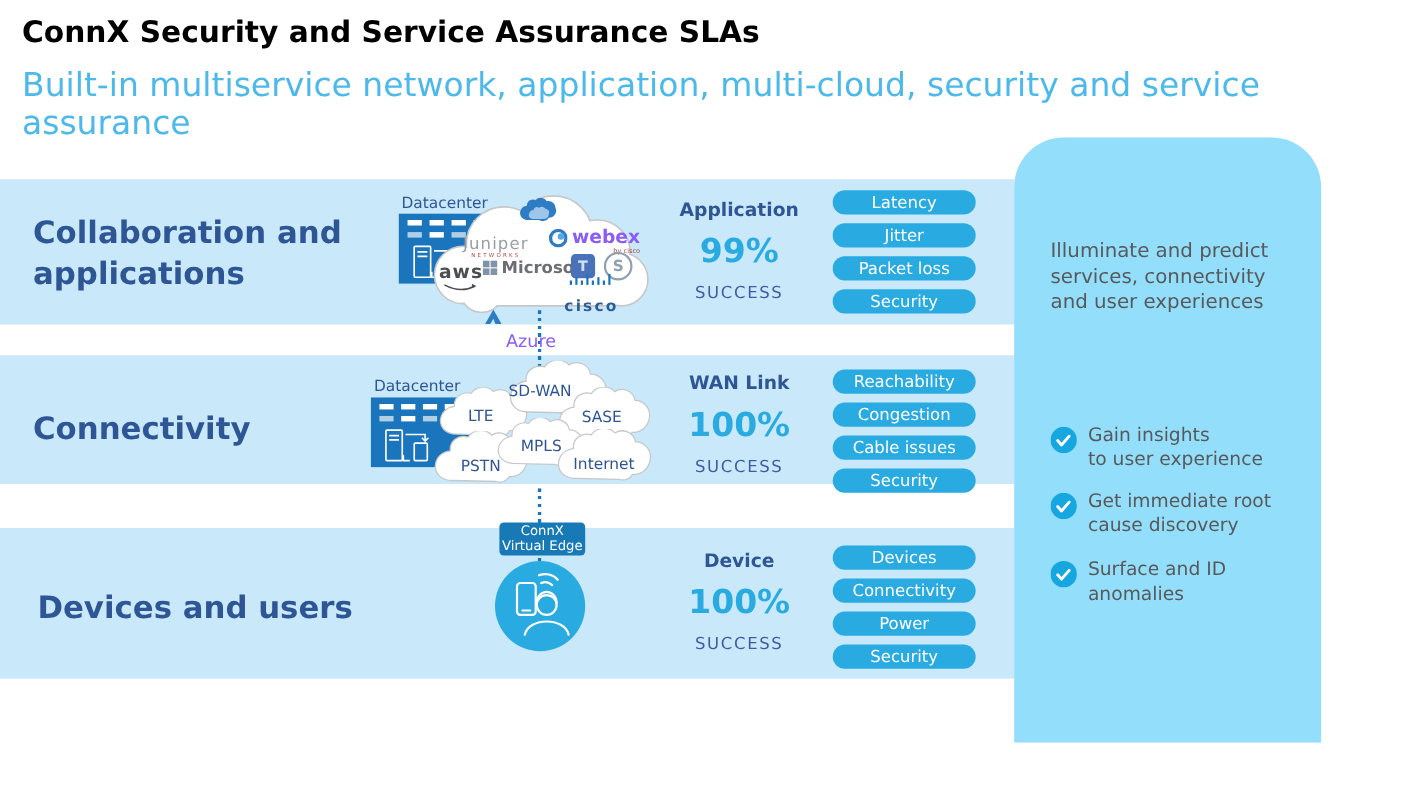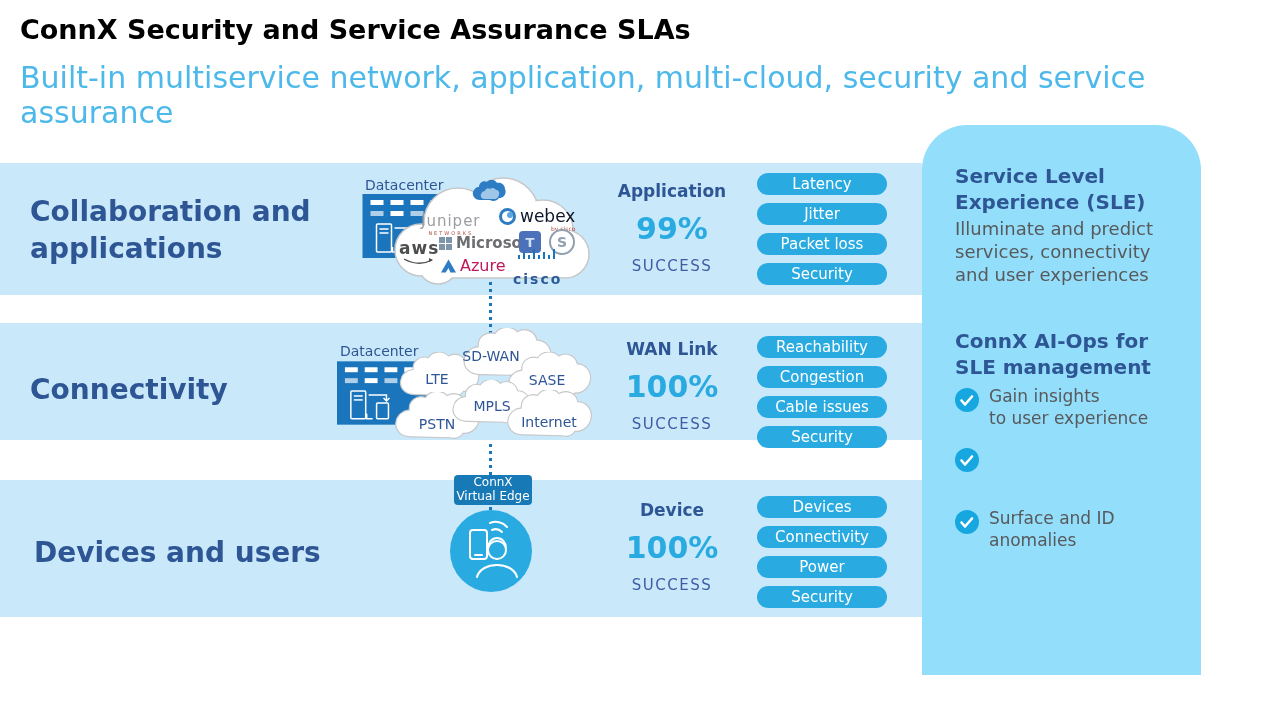--- a/index.html
+++ b/index.html
@@ -39,34 +39,34 @@
 
   
   .logo-cloud{position:absolute;left:383px;top:172px;width:214px;height:118px;z-index:4;}
   .logo-cloud .cluster{position:absolute;left:0;top:0;}
   .logo{position:absolute;display:flex;align-items:center;gap:4px;}
   .logo .txt{line-height:1;}
   .lg-juniper{left:38px;top:42px;flex-direction:column;gap:1px;}
   .lg-juniper .txt{font-size:15px;color:#9B9DA0;letter-spacing:1px;}
   .lg-juniper .sub{font-size:5px;color:#B04A3E;letter-spacing:2px;}
   .lg-webex{left:116px;top:36px;}
-  .lg-webex .txt{font-size:17px;font-weight:normal;color:#0f172a;}
+  .lg-webex .txt{font-size:17px;font-weight:bold;color:#8b5cf6;}
   .lg-webex .sub{font-size:6px;color:#B04A3E;position:absolute;right:0;bottom:-7px;}
   .lg-ms{left:56px;top:64px;}
   .lg-ms .txt{font-size:15px;font-weight:bold;color:#6D6E71;}
   .ms-grid{display:grid;grid-template-columns:6px 6px;grid-template-rows:6px 6px;gap:1px;}
   .ms-grid span{background:#7E95A9;}
   .lg-teams{left:136px;top:59px;width:22px;height:22px;border-radius:4px;background:#4B72B8;
             color:#CFE0F5;font-size:13px;font-weight:bold;align-items:center;justify-content:center;}
   .lg-skype{left:166px;top:57px;width:22px;height:22px;border-radius:50%;border:2px solid #8FA0B0;
             color:#8FA0B0;font-size:14px;font-weight:bold;align-items:center;justify-content:center;}
   .lg-aws{left:16px;top:68px;flex-direction:column;gap:0;}
   .lg-aws .txt{font-size:17px;font-weight:bold;color:#4D4E50;letter-spacing:1px;}
   .lg-azure{left:58px;top:86px;}
-  .lg-azure .txt{font-size:16px;color:#be185d;}
+  .lg-azure .txt{font-size:16px;color:#8b5cf6;margin-top:44px;}
   .lg-cisco{left:130px;top:76px;flex-direction:column;gap:13px;}
   .lg-cisco .txt{font-size:14px;font-weight:bold;color:#2B5C9A;letter-spacing:2px;}
 
   
   .cloud-cluster{position:absolute;left:388px;top:326px;width:214px;height:122px;z-index:4;}
   .mini-cloud{position:absolute;fill:#fff;stroke:#C6C7C9;stroke-width:1.3;}
   .cloud-label{position:absolute;font-size:14px;color:#2E5594;transform:translate(-50%,-50%);white-space:nowrap;}
 
   
   .badge{position:absolute;left:454px;top:475px;width:78px;height:30px;background:#1879B7;border-radius:4px;
@@ -308,41 +308,39 @@
     <span class="pill">Security</span>
   </div>
   <div class="pills" style="top:496px;">
     <span class="pill">Devices</span>
     <span class="pill">Connectivity</span>
     <span class="pill">Power</span>
     <span class="pill">Security</span>
   </div>
 
   <div class="sidebar">
-    <div class="sb-h pre" style="top:38px;">Service Level
-Experience (SLE)</div>
     <div class="sb-body pre" style="top:92px;">Illuminate and predict
 services, connectivity
 and user experiences</div>
-    <div class="sb-h pre" style="top:203px;">ConnX AI-Ops for
-SLE management</div>
 
     <div class="sb-item" style="top:260px;">
       <svg class="check" viewBox="0 0 24 24">
         <circle cx="12" cy="12" r="12" fill="#17A7E0"></circle>
         <path d="M6.5 12.5 l3.5 4 7 -8" fill="none" stroke="#fff" stroke-width="2.6" stroke-linecap="round" stroke-linejoin="round"></path>
       </svg>
       <span class="txt pre">Gain insights
 to user experience</span>
     </div>
     <div class="sb-item" style="top:320px;">
       <svg class="check" viewBox="0 0 24 24">
         <circle cx="12" cy="12" r="12" fill="#17A7E0"></circle>
         <path d="M6.5 12.5 l3.5 4 7 -8" fill="none" stroke="#fff" stroke-width="2.6" stroke-linecap="round" stroke-linejoin="round"></path>
       </svg>
+      <span class="txt pre">Get immediate root
+cause discovery</span>
     </div>
     <div class="sb-item" style="top:382px;">
       <svg class="check" viewBox="0 0 24 24">
         <circle cx="12" cy="12" r="12" fill="#17A7E0"></circle>
         <path d="M6.5 12.5 l3.5 4 7 -8" fill="none" stroke="#fff" stroke-width="2.6" stroke-linecap="round" stroke-linejoin="round"></path>
       </svg>
       <span class="txt pre">Surface and ID
 anomalies</span>
     </div>
   </div>

